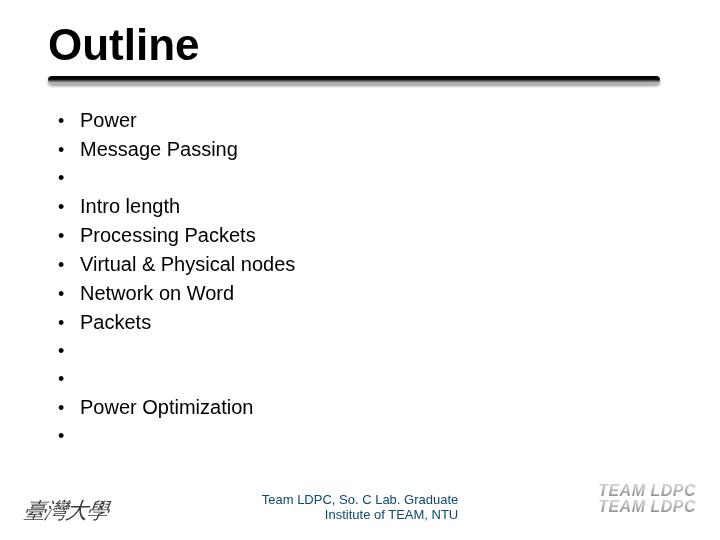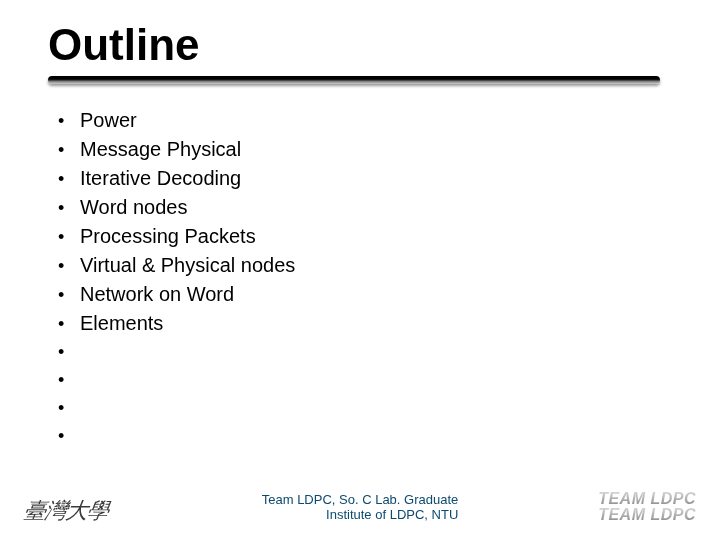--- a/index.html
+++ b/index.html
@@ -75,21 +75,21 @@
     font-family: "Brush Script MT", cursive;
     font-size: 22px;
     color: #3a3a3a;
     font-style: italic;
     letter-spacing: -1px;
     transform: skewX(-8deg);
   }
   .footer-logo-right {
     position: absolute;
     right: 24px;
-    bottom: 4px;
+    bottom: 12px;
     text-align: center;
   }
   .team-ldpc {
     font-family: "Arial Black", Arial, sans-serif;
     font-weight: 900;
     font-size: 16px;
     font-style: italic;
     background: linear-gradient(to bottom, #dadada 0%, #8a8a8a 100%);
     -webkit-background-clip: text;
     background-clip: text;
@@ -106,64 +106,64 @@
 <div class="slide">
   <h1 class="title">Outline</h1>
   <div class="divider"></div>
   <ul class="bullets">
     <li>
         <span class="bullet-dot">•</span>
         <span>Power</span>
       </li>
     <li>
         <span class="bullet-dot">•</span>
-        <span>Message Physical</span>
+        <span>Message Passing</span>
       </li>
     <li>
         <span class="bullet-dot">•</span>
-        <span>Iterative Decoding</span>
       </li>
     <li>
         <span class="bullet-dot">•</span>
-        <span>Word nodes</span>
+        <span>Intro length</span>
       </li>
     <li>
         <span class="bullet-dot">•</span>
         <span>Processing Packets</span>
       </li>
     <li>
         <span class="bullet-dot">•</span>
         <span>Virtual &amp; Physical nodes</span>
       </li>
     <li>
         <span class="bullet-dot">•</span>
         <span>Network on Word</span>
       </li>
     <li>
         <span class="bullet-dot">•</span>
-        <span>Elements</span>
+        <span>Packets</span>
       </li>
     <li>
         <span class="bullet-dot">•</span>
       </li>
     <li>
         <span class="bullet-dot">•</span>
       </li>
     <li>
         <span class="bullet-dot">•</span>
+        <span>Power Optimization</span>
       </li>
     <li>
         <span class="bullet-dot">•</span>
       </li>
   </ul>
 
   <div class="footer">
     <div class="footer-logo-left">臺灣大學</div>
     <div class="footer-center">
       <span>Team LDPC, So. C Lab. Graduate</span><br>
-      <span>Institute of LDPC, NTU</span>
+      <span>Institute of TEAM, NTU</span>
     </div>
     <div class="footer-logo-right">
       <span class="team-ldpc">TEAM LDPC</span>
       <span class="team-ldpc">TEAM LDPC</span>
     </div>
   </div>
 </div>
 
 </body></html>

